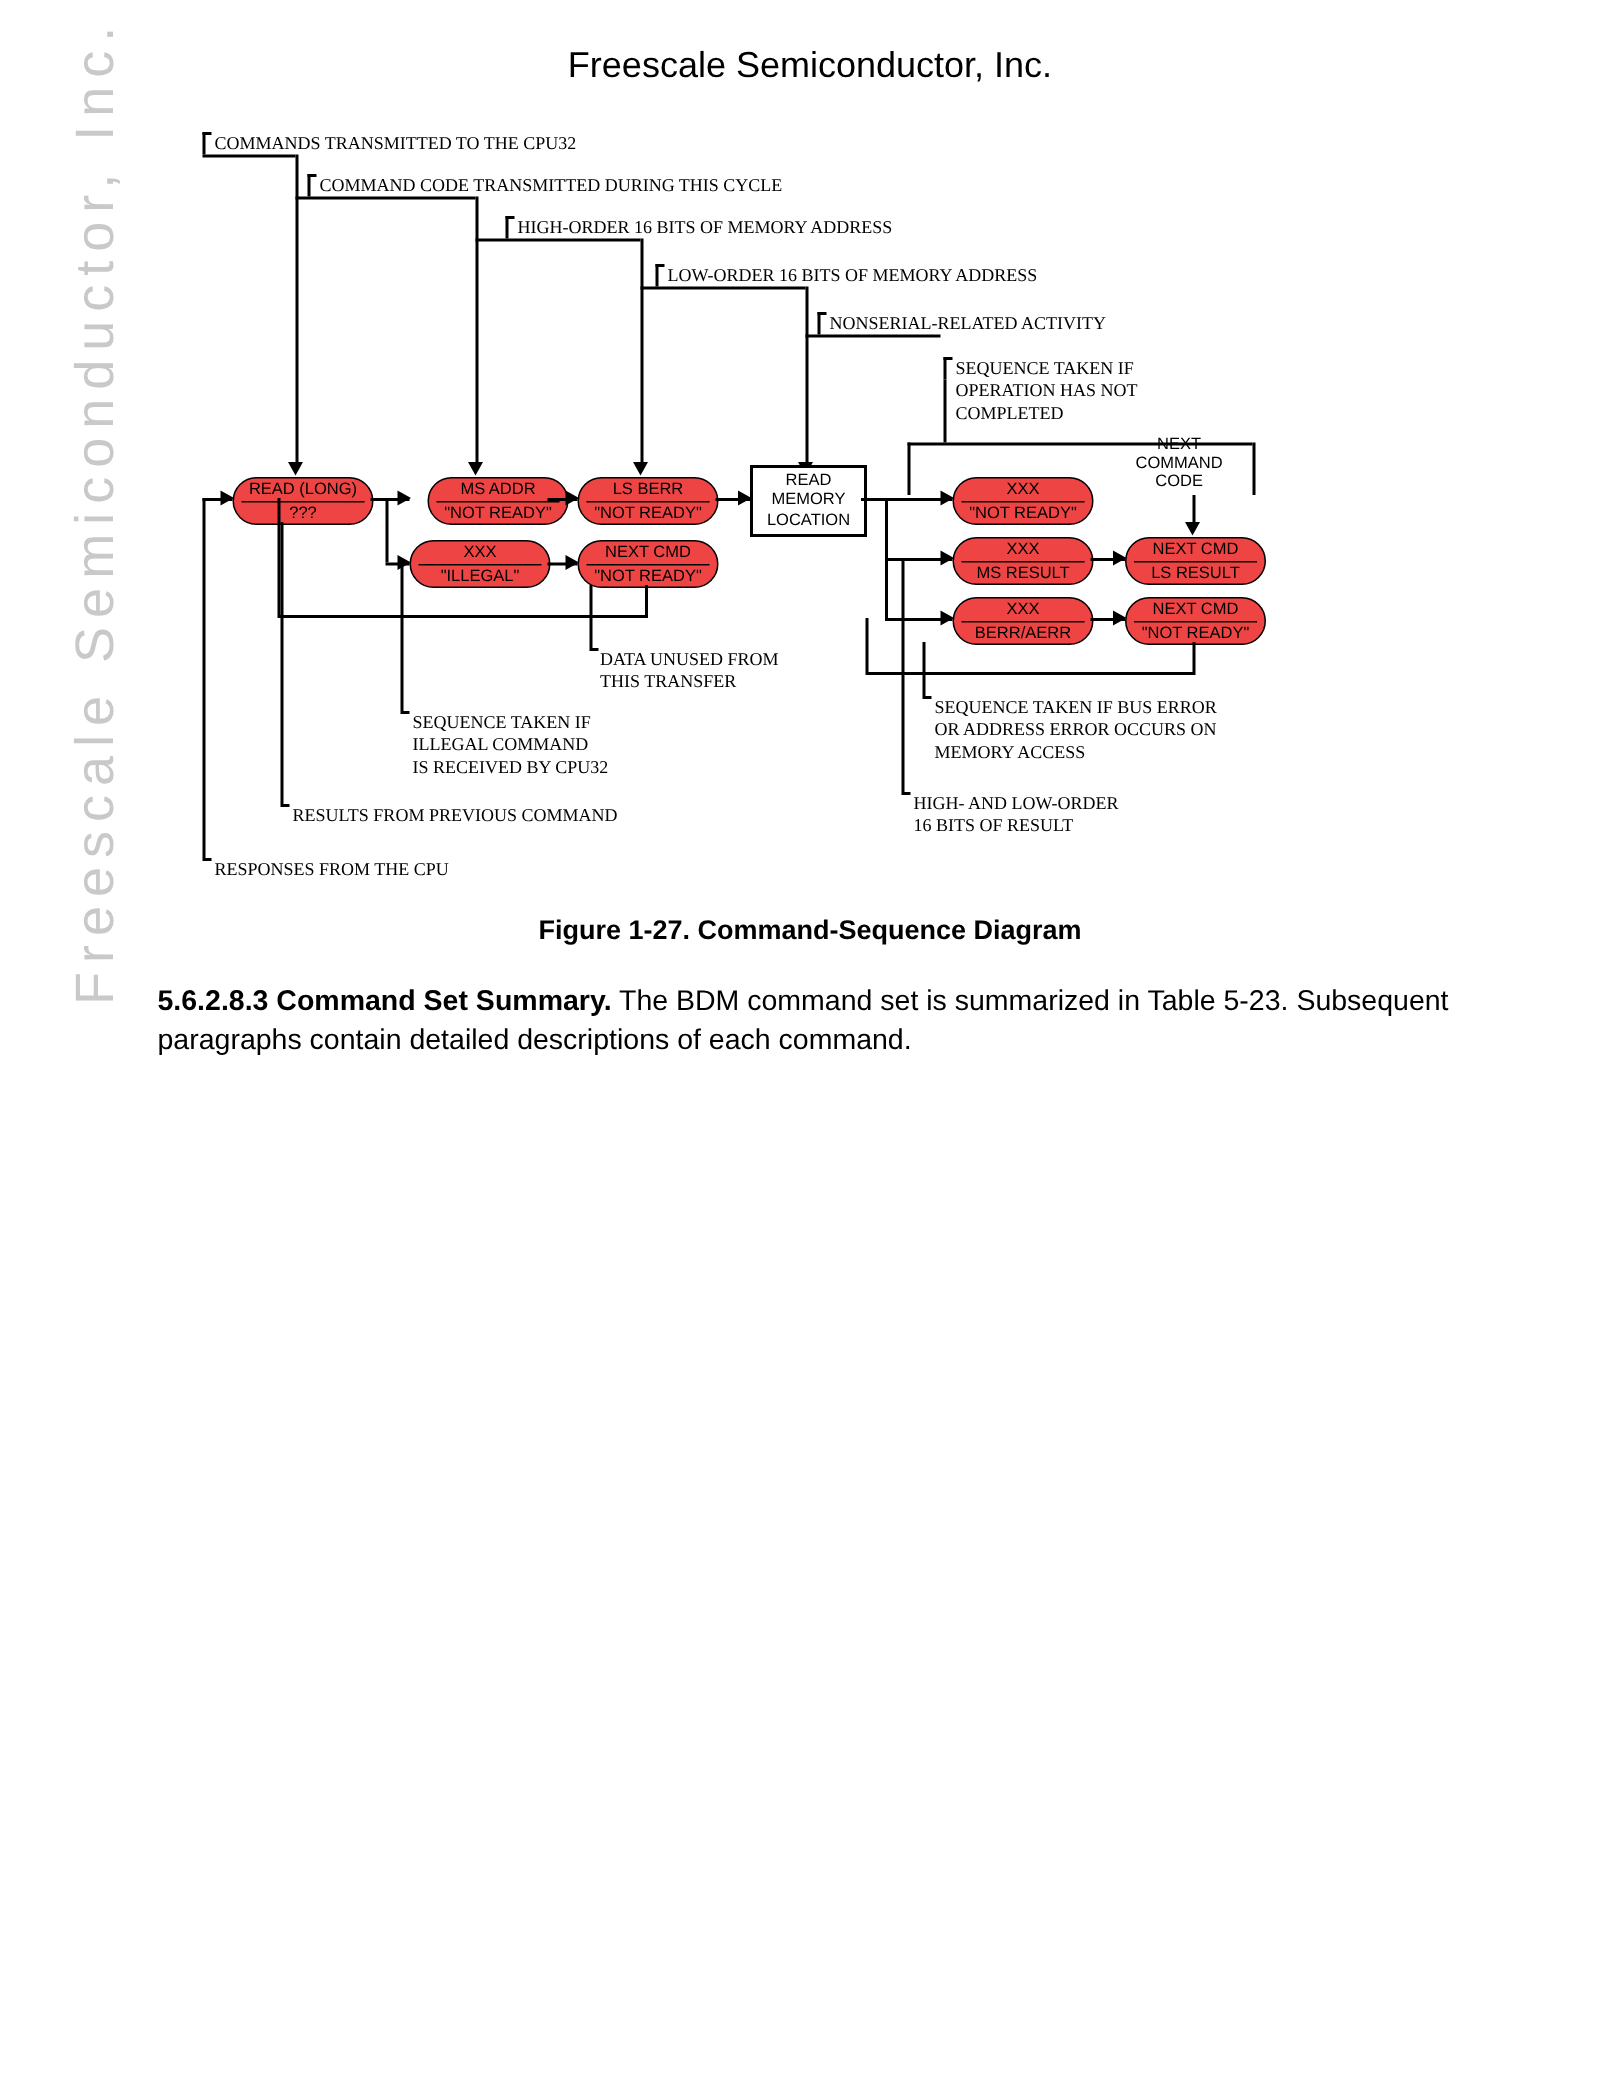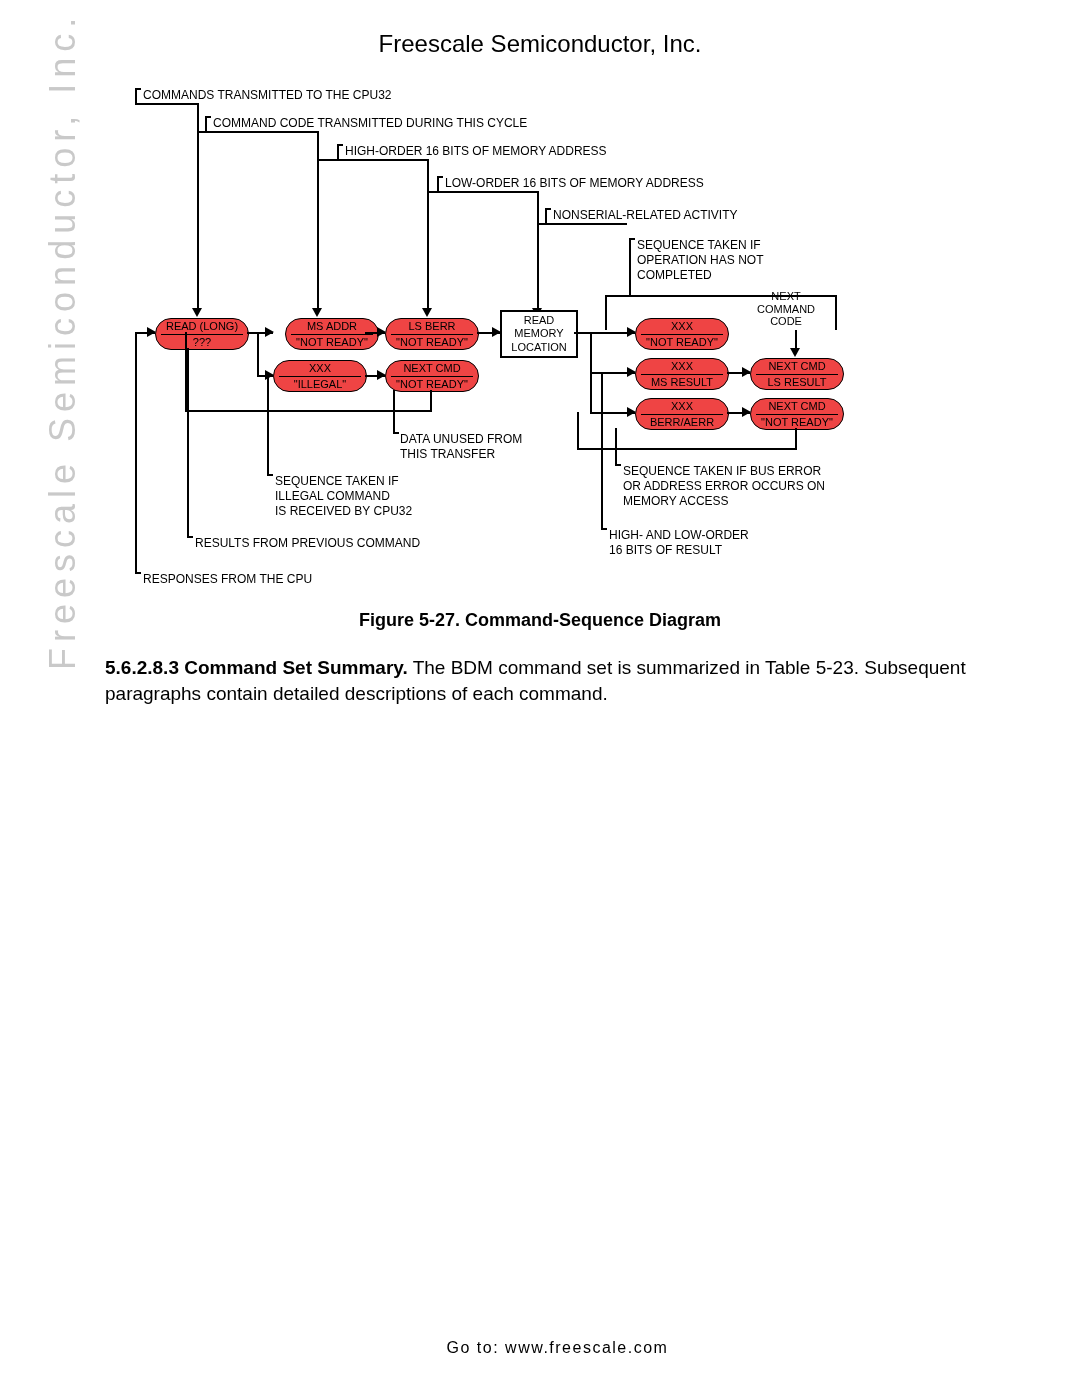--- a/index.html
+++ b/index.html
@@ -37,21 +37,21 @@
     position: absolute;
     left: 105px;
     top: 80px;
     width: 880px;
     height: 520px;
   }
 
   .lbl {
     position: absolute;
     font-size: 12px;
-    font-family: Liberation Sans, sans-serif;
+    font-family: Liberation Serif, serif;
     line-height: 1.25;
   }
 
   .pill {
     position: absolute;
     border: 1.5px solid #000;
     border-radius: 999px;
     text-align: center;
     font-size: 11px;
     line-height: 1.1;
@@ -346,21 +346,20 @@
 
   <div class="lbl" style="left:504px; top:448px;">
     <span>HIGH- AND LOW-ORDER</span><br>
     <span>16 BITS OF RESULT</span>
   </div>
   <div class="vline" style="left:496px; top:292px; height:156px;"></div>
   <div class="hline" style="left:496px; top:448px; width:6px;"></div>
 
 </div>
 
-<div class="figure-caption">Figure 5-27. Command-Sequence Diagram</div>
+<div class="figure-caption">Figure 1-27. Command-Sequence Diagram</div>
 
 <div class="body-text">
   <span class="lead">5.6.2.8.3 Command Set Summary.</span><span> The BDM command set is summarized in Table 5-23. Subsequent paragraphs contain detailed descriptions of each command.</span>
 </div>
 
 <div class="footer">
-  <div class="footer-sub">Go to: www.freescale.com</div>
 </div>
 
 </body></html>

